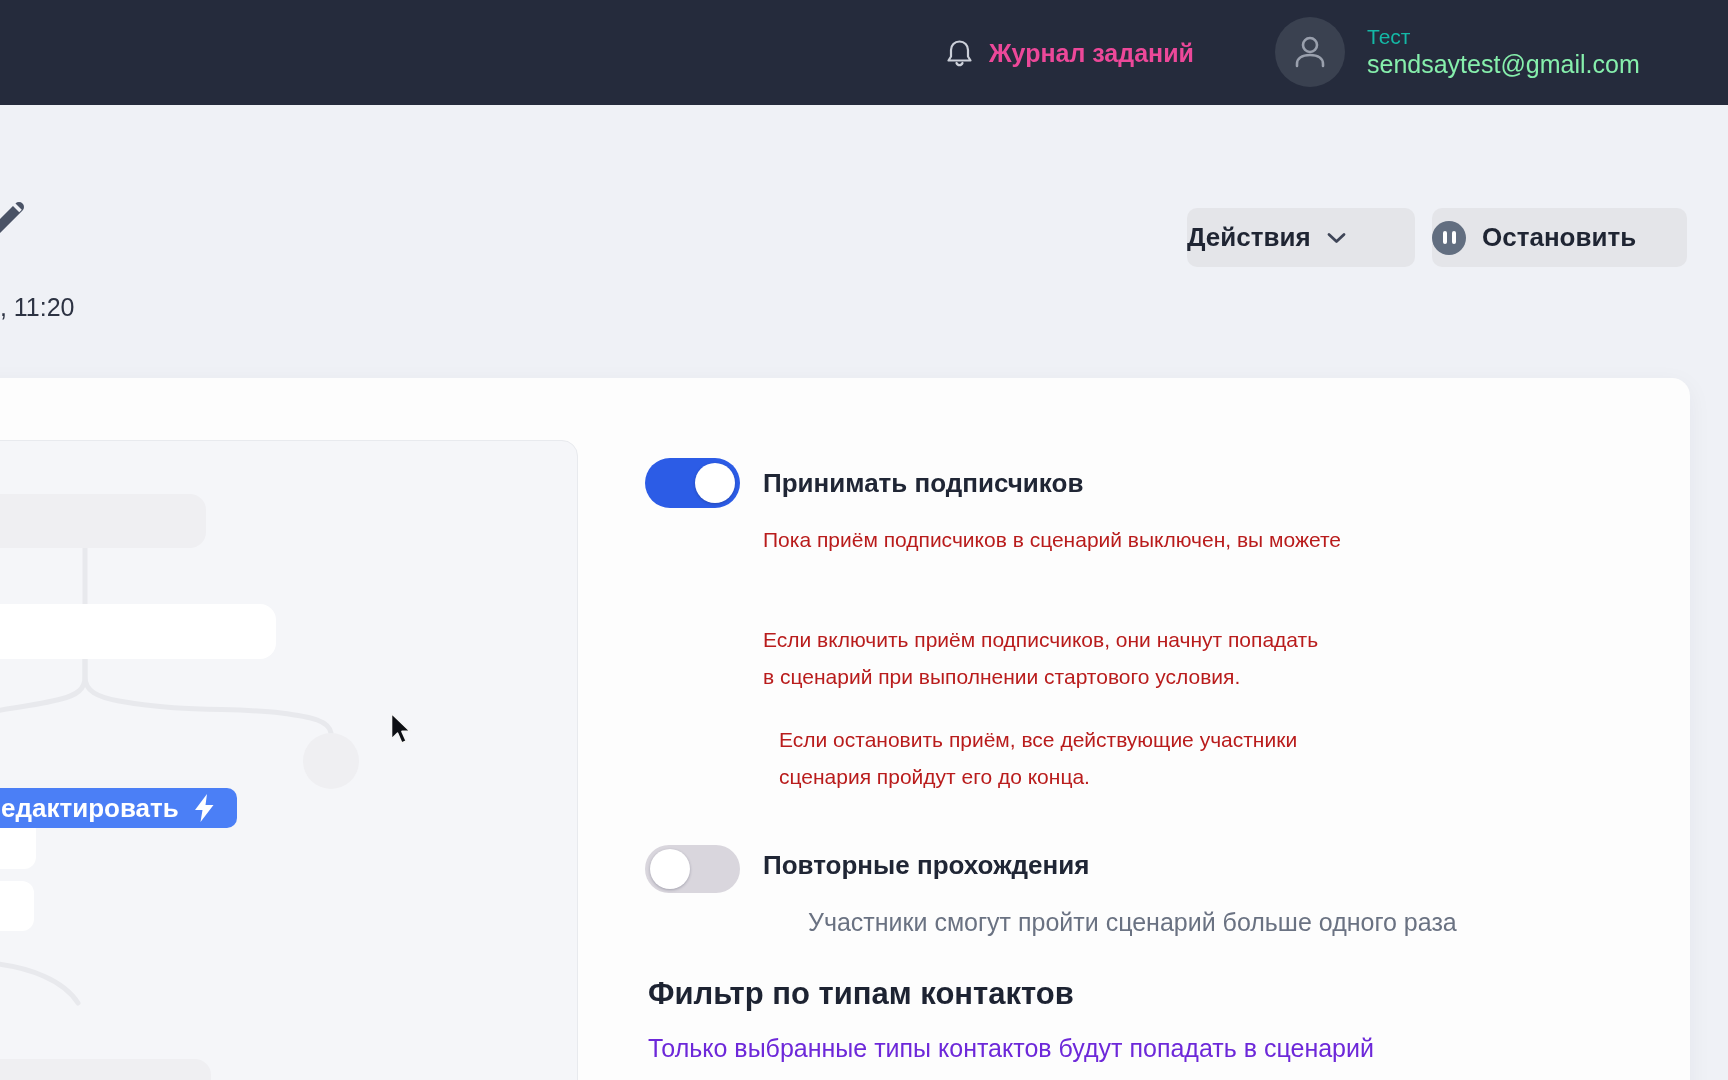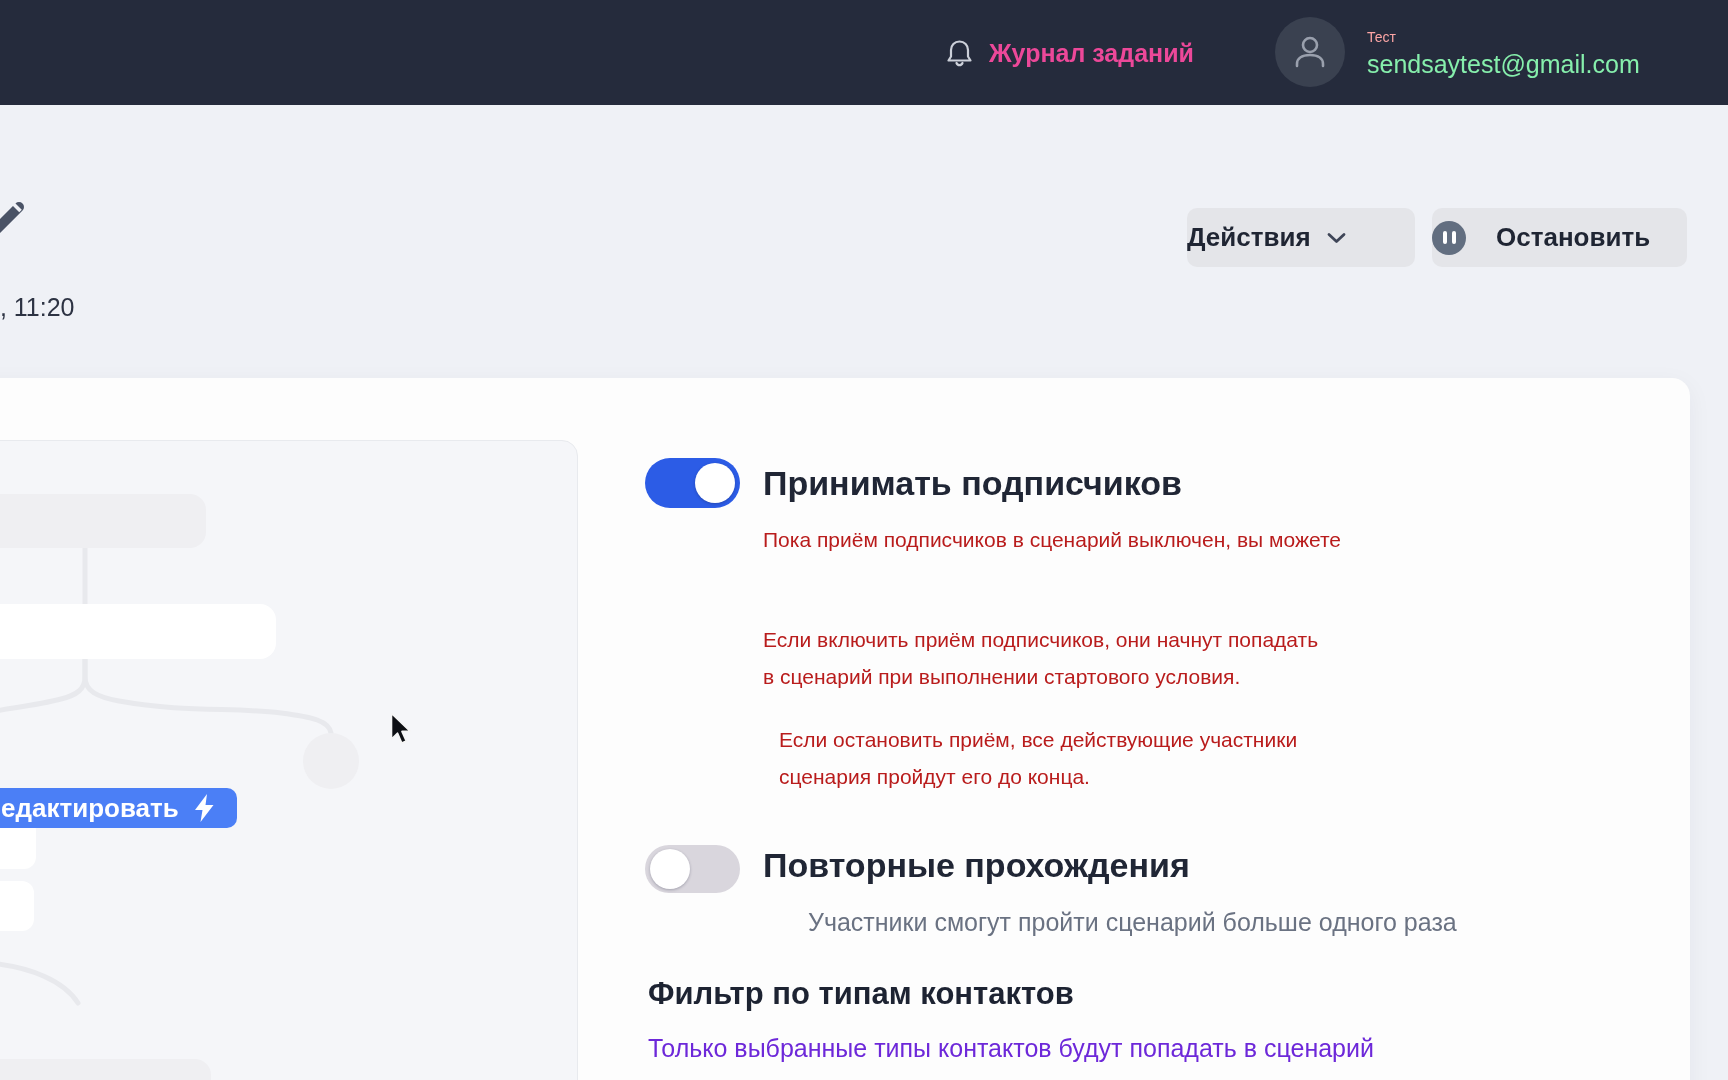--- a/index.html
+++ b/index.html
@@ -9,30 +9,30 @@
     background:#eff1f6;
     font-family:"Liberation Sans","DejaVu Sans",sans-serif;
     -webkit-font-smoothing:antialiased;
   }
   
   .topbar { position:absolute; left:0; top:0; width:1728px; height:105px; background:#252b3c; z-index:5; }
   .task-log { position:absolute; left:946px; top:0; height:105px; display:flex; align-items:center; gap:16px; cursor:pointer; }
   .task-log span { font-size:25px; font-weight:700; color:#ec4899; line-height:30px; }
   .user-chip { position:absolute; left:1275px; top:17px; display:flex; align-items:center; gap:22px; cursor:pointer; }
   .avatar { width:70px; height:70px; border-radius:50%; background:#3a4150; display:flex; align-items:center; justify-content:center; }
-  .user-name { font-size:14px; color:#fca5a5; line-height:24px; }
+  .user-name { font-size:21px; color:#14b8a6; line-height:24px; }
   .user-email { font-size:25px; color:#86efac; line-height:30px; }
   
   .pencil { position:absolute; left:-10px; top:196px; z-index:2; cursor:pointer; }
   .date-line { position:absolute; left:-14px; top:293px; font-size:25px; font-weight:500; color:#2d3343; z-index:2; white-space:nowrap; }
   .btn { position:absolute; top:208px; height:59px; border:none; border-radius:10px; background:#e4e5e9;
          display:flex; align-items:center; justify-content:flex-start; cursor:pointer; z-index:2;
          font-family:inherit; font-size:26px; font-weight:600; color:#1f2533; }
   .btn-actions { left:1187px; width:228px; gap:16px; }
-  .btn-stop { left:1432px; width:255px; gap:30px; }
+  .btn-stop { left:1432px; width:255px; gap:16px; }
   .pause-circle { width:34px; height:34px; border-radius:50%; background:#626e80; display:flex; align-items:center; justify-content:center; gap:5px; }
   .pause-circle i { display:block; width:4px; height:13px; border-radius:2px; background:#fff; }
   
   .card { position:absolute; left:-60px; top:378px; width:1750px; height:780px; background:#fdfdfd;
           border-radius:18px; box-shadow:0 6px 24px rgba(25,35,65,0.05); z-index:1; }
   .panel { position:absolute; left:-40px; top:440px; width:618px; height:700px; background:#f5f6f9;
            border:1.5px solid #e8eaee; border-radius:16px; z-index:2; }
   .node { position:absolute; border-radius:16px; }
   .node-gray { background:#efeff2; }
   .node-white { background:#ffffff; }
@@ -47,21 +47,21 @@
               background:#4b7ff6; color:#fff; font-family:inherit; font-size:26px; font-weight:700;
               display:flex; align-items:center; padding-left:40px; gap:14px; cursor:pointer; z-index:3; }
   
   .toggle { position:absolute; width:95px; height:50px; border-radius:25px; cursor:pointer; z-index:3; }
   .toggle .knob { position:absolute; top:5px; width:40px; height:40px; border-radius:50%; background:#fff;
                   box-shadow:0 1px 3px rgba(20,25,50,0.28); }
   .toggle-on { left:645px; top:458px; background:#2c5ce6; }
   .toggle-on .knob { right:5px; }
   .toggle-off { left:645px; top:845px; height:48px; background:#d9d6dd; }
   .toggle-off .knob { left:5px; top:4px; }
-  .setting-label { position:absolute; left:763px; font-size:34px; font-weight:600; color:#202635; line-height:34px; z-index:3; white-space:nowrap; }
+  .setting-label { position:absolute; left:763px; font-size:26px; font-weight:600; color:#202635; line-height:34px; z-index:3; white-space:nowrap; }
   .label-accept { top:466px; }
   .label-repeat { top:848px; }
   .para { position:absolute; left:763px; font-size:21px; color:#b91c1c; line-height:37px; z-index:3; white-space:nowrap; }
   .para-1 { top:521px; } .para-2 { top:621px; } .para-3 { top:721px;margin-left:16px; }
   .sub-repeat { position:absolute; left:763px; top:906px; font-size:25px; color:#6a7282; line-height:32px; z-index:3; white-space:nowrap;margin-left:45px; }
   .filter-title { position:absolute; left:648px; top:976px; font-size:31px; font-weight:700; color:#1d2332; line-height:36px; z-index:3; white-space:nowrap; }
   .filter-sub { position:absolute; left:648px; top:1032px; font-size:25px; color:#6d28d9; line-height:32px; z-index:3; white-space:nowrap; }
   .cursor { position:absolute; left:390px; top:712px; z-index:10; }
 </style>
 </head>

